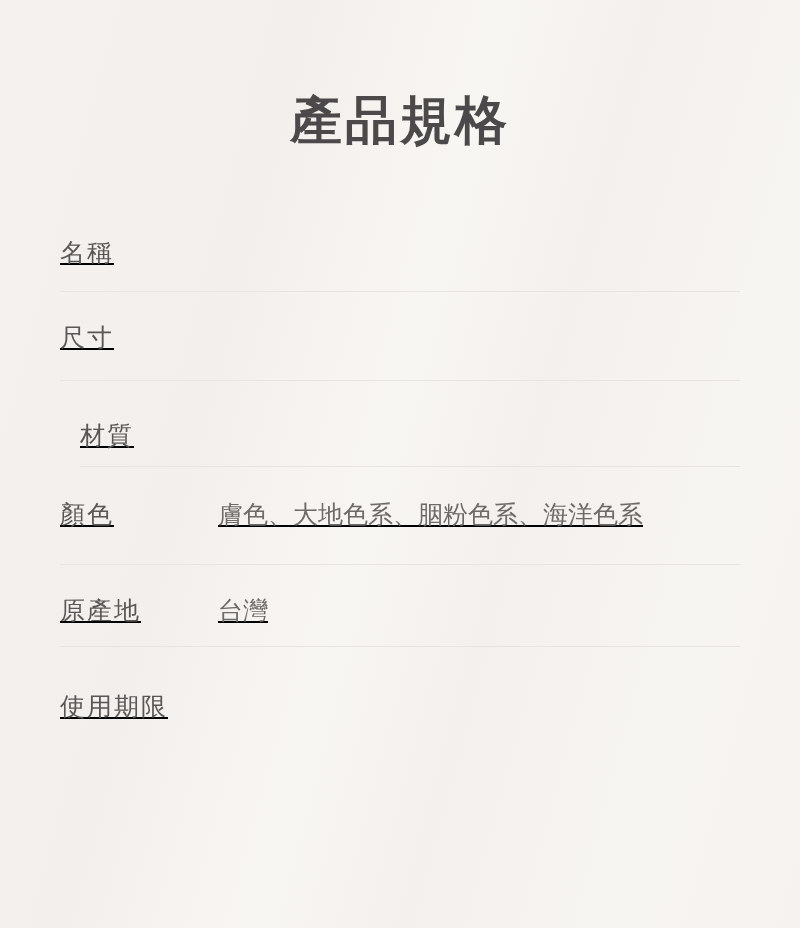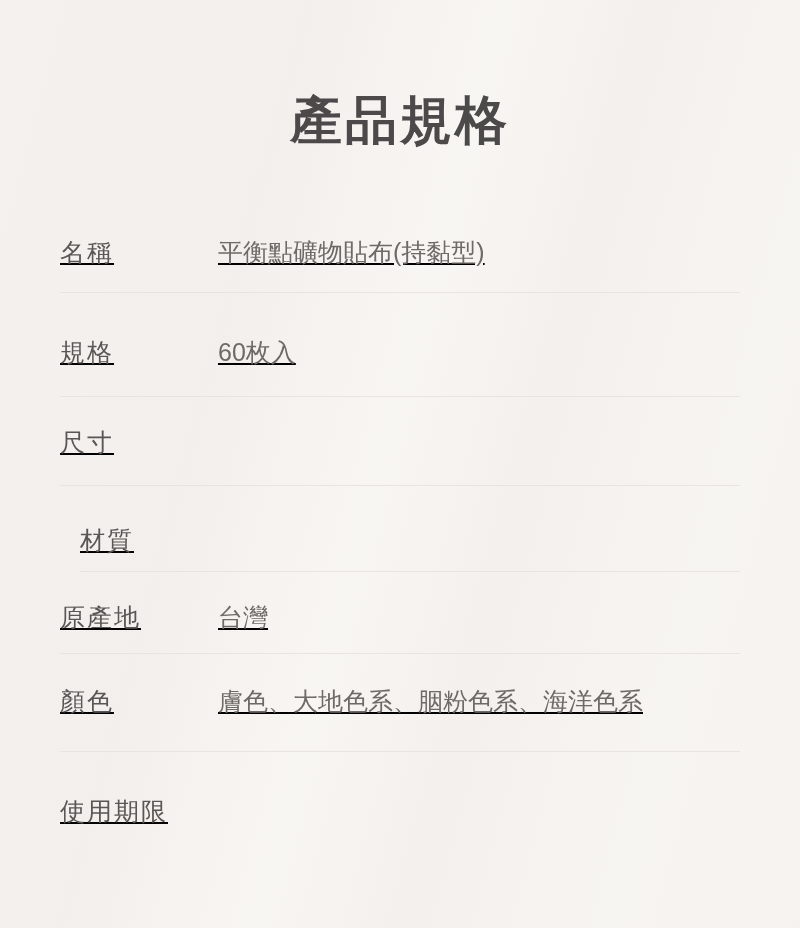--- a/index.html
+++ b/index.html
@@ -77,44 +77,39 @@
 <body>
 
 <div class="page">
 
   <div class="title">產品規格</div>
 
   <div class="spec-table">
 
     <div class="spec-row row-1">
       <div class="spec-label">名稱</div>
-      <div class="spec-value">平衡點礦物貼布(持黏型)</div>
     </div>
 
-    <div class="spec-row row-2">
-      <div class="spec-label">規格</div>
-      <div class="spec-value">60枚入</div>
-    </div>
 
     <div class="spec-row row-3">
       <div class="spec-label">尺寸</div>
     </div>
 
     <div class="spec-row row-4">
       <div class="spec-label">材質</div>
     </div>
 
+    <div class="spec-row row-5">
+      <div class="spec-label">顏色</div>
+      <div class="spec-value">膚色、大地色系、胭粉色系、海洋色系</div>
+    </div>
+
     <div class="spec-row row-6">
       <div class="spec-label">原產地</div>
       <div class="spec-value">台灣</div>
-    </div>
-
-    <div class="spec-row row-5">
-      <div class="spec-label">顏色</div>
-      <div class="spec-value">膚色、大地色系、胭粉色系、海洋色系</div>
     </div>
 
     <div class="spec-row row-7 last">
       <div class="spec-label">使用期限</div>
     </div>
 
   </div>
 </div>
 
 </body></html>

